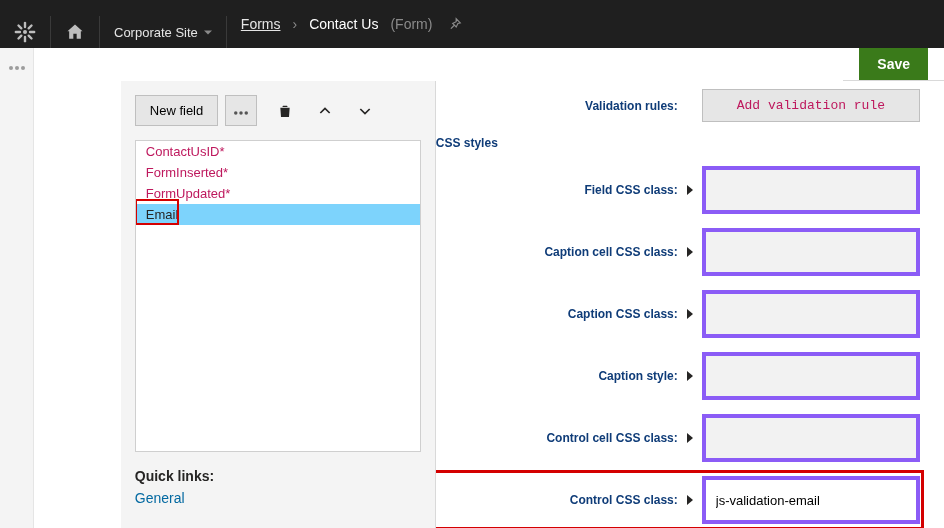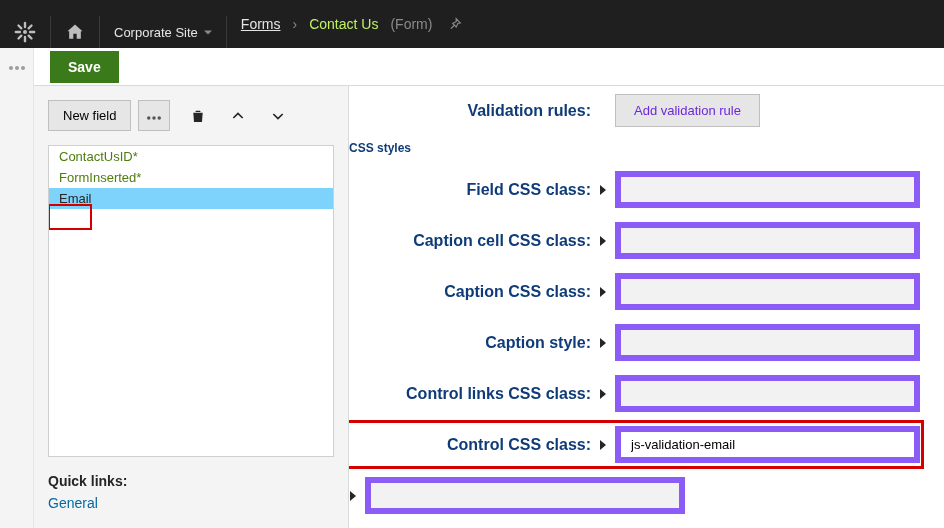--- a/index.html
+++ b/index.html
@@ -41,21 +41,21 @@
   .app-body { display: flex; height: calc(100% - 48px); }
   .ellipsis-rail {
     width: 34px;
     background: #f4f4f4;
     border-right: 1px solid #e5e5e5;
     display: flex;
     justify-content: center;
     padding-top: 18px;
   }
   .ellipsis-rail svg { opacity: .55; }
-  .main-area { flex: 1; display: flex; flex-direction: column; }
+  .main-area { flex: 1; display: flex; flex-direction: column; align-items: flex-end; }
   .toolbar {
     height: 72px;
     display: flex;
     align-items: center;
     padding: 0 16px;
     border-bottom: 1px solid #d9d9d9;
   }
   .btn-save {
     background: #3a7a1a;
     color: #fff;
@@ -102,21 +102,21 @@
   .field-list {
     background: #fff;
     border: 1px solid #cfcfcf;
     height: 312px;
     overflow-y: scroll;
     position: relative;
   }
   .field-item {
     padding: 3px 10px;
     font-size: 13px;
-    color: #4d7c0f;
+    color: #be185d;
     cursor: pointer;
   }
   .field-item.selected {
     background: #7dd3fc;
     color: #262524;
   }
   .highlight-box {
     border: 2px solid #d40000;
   }
   .highlight-email {
@@ -134,42 +134,43 @@
   .form-row {
     display: flex;
     align-items: center;
     margin-bottom: 14px;
   }
   .form-label {
     width: 250px;
     text-align: right;
     color: #0f3c78;
     font-weight: 600;
-    font-size: 16px;
+    font-size: 12px;
     padding-right: 8px;
   }
   .caret {
     width: 10px;
     display: flex;
     justify-content: center;
     margin-right: 6px;
   }
   .btn-gray {
     background: #e6e6e6;
     border: 1px solid #bfbfbf;
-    padding: 8px 18px;
-    font-size: 13px;
-    color: #6d28d9;
-    cursor: pointer;
+    padding: 8px 34px;
+    font-size: 13px;
+    color: #be185d;
+    cursor: pointer;
+    font-family: Liberation Mono, monospace;
   }
   .txt-input {
     flex: 1;
     max-width: 320px;
-    height: 37px;
-    border: 6px solid #8b5cf6;
+    height: 48px;
+    border: 4px solid #8b5cf6;
     background: #f2f2f2;
     padding: 0 10px;
     font-size: 13px;
   }
   .section-title {
     color: #0f3c78;
     font-size: 12px;
     font-weight: 600;
     margin: 8px 0 16px 0;
   }
@@ -213,21 +214,21 @@
   </div>
   <div class="top-cell" style="gap:6px">
     <span>Corporate Site</span>
     <svg width="8" height="8" viewBox="0 0 10 10">
         <path d="M0 3l5 5 5-5z" fill="#8a8a8a"></path>
       </svg>
   </div>
   <div class="crumb-wrap">
     <span class="crumb-link">Forms</span>
     <span class="crumb-sep">›</span>
-    <span style="color:#bef264">Contact Us</span>
+    <span style="color:#ffffff">Contact Us</span>
     <span class="crumb-muted">(Form)</span>
     <svg width="14" height="14" viewBox="0 0 24 24" fill="none" stroke="#8a8a8a" stroke-width="2" style="margin-left:4px;cursor:pointer">
       <path d="M14 3l7 7-4 1-3 6-3-3-6 6 6-6-3-3 6-3z"></path>
     </svg>
   </div>
 </div>
 
 <div class="app-body">
   <div class="ellipsis-rail">
     <svg width="16" height="4" viewBox="0 0 16 4" fill="#555">
@@ -267,20 +268,21 @@
           <button class="icon-btn">
             <svg width="16" height="16" viewBox="0 0 24 24" fill="none" stroke="#262524" stroke-width="2.5">
                 <path d="M5 9l7 7 7-7"></path>
               </svg>
           </button>
         </div>
 
         <div class="field-list">
           <div class="field-item">ContactUsID*</div>
           <div class="field-item">FormInserted*</div>
+          <div class="field-item">FormUpdated*</div>
           <div class="field-item selected">Email</div>
           <div class="highlight-box highlight-email"></div>
         </div>
 
         <div class="quick-links">
           <div class="ql-title">Quick links:</div>
           <a>General</a>
         </div>
       </div>
 
@@ -328,21 +330,21 @@
           <div class="form-label">Caption style:</div>
           <div class="caret">
               <svg width="8" height="10" viewBox="0 0 8 10">
                 <path d="M0 0l6 5-6 5z" fill="#262524"></path>
               </svg>
             </div>
           <input class="txt-input" value="" style="">
         </div>
 
         <div class="form-row">
-          <div class="form-label">Control links CSS class:</div>
+          <div class="form-label">Control cell CSS class:</div>
           <div class="caret">
               <svg width="8" height="10" viewBox="0 0 8 10">
                 <path d="M0 0l6 5-6 5z" fill="#262524"></path>
               </svg>
             </div>
           <input class="txt-input" value="" style="">
         </div>
 
         <div class="form-row control-css-highlight">
           <div class="form-label">Control CSS class:</div>

